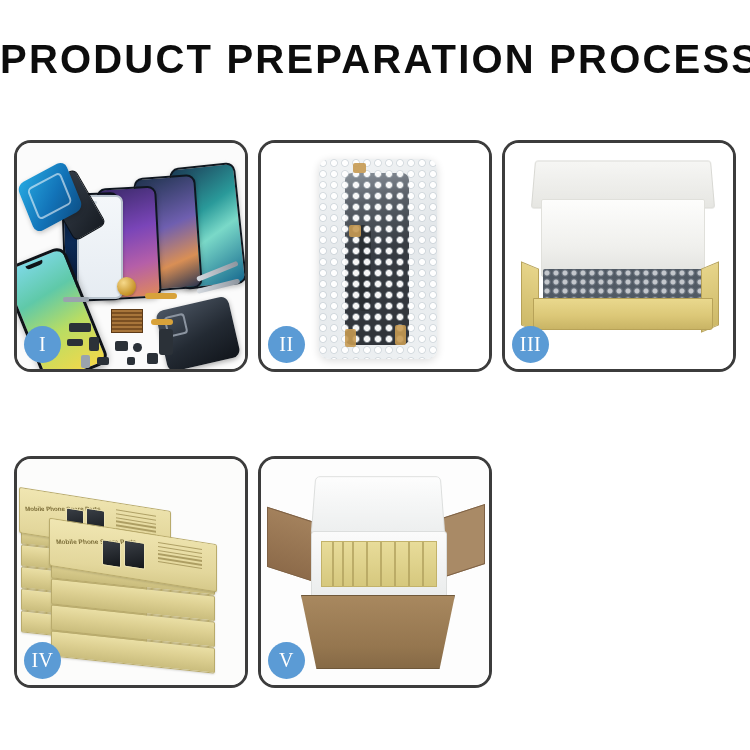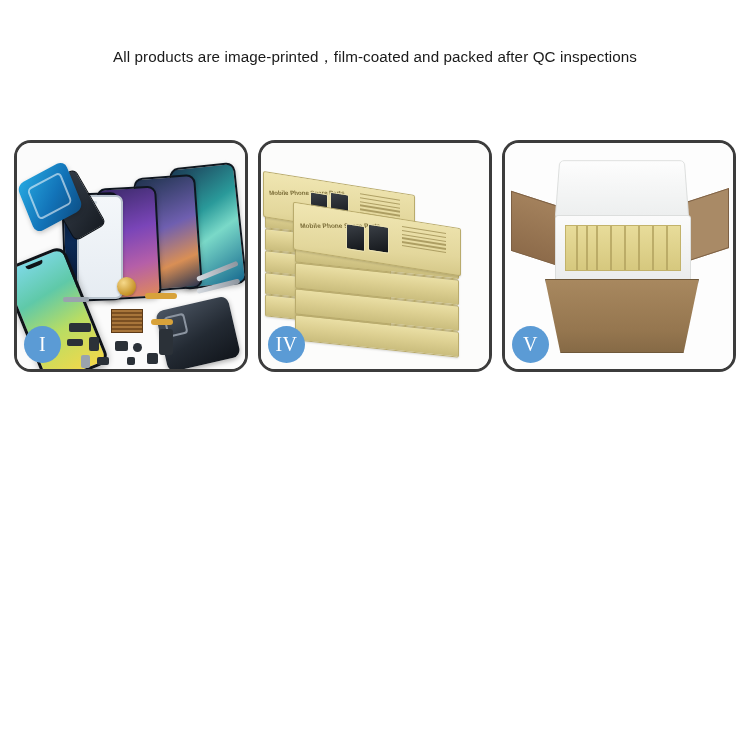--- a/index.html
+++ b/index.html
@@ -312,21 +312,21 @@
     clip-path: polygon(0 28%, 100% 0, 100% 72%, 0 100%);
   }
   .c6-tape {
     position:absolute; width:13px; height:20px; background:#9a7c55; opacity:0.85;
   }
 </style>
 </head>
 <body>
 
 <div class="header">
-  <div class="subtitle">All products are image-printed，film-coated and packed after QC inspections</div>
+  <div class="title">PRODUCT PREPARATION PROCESS</div>
 </div>
 
 <div class="grid">
 
   <div class="panel">
     <div class="panel-stage">
       <div class="p1-bg"></div>
 
       <div class="phone ph-e"></div>
       <div class="phone ph-d"></div>
@@ -358,21 +358,47 @@
       </div>
 
       <div class="tweezer">
         <i style="top:6px;  transform:rotate(-22deg);"></i>
         <i style="top:18px; transform:rotate(-14deg);"></i>
       </div>
     </div>
     <div class="badge">I</div>
   </div>
 
-
+  <div class="panel">
+    <div class="panel-stage">
+      <div class="p2-bg"></div>
+      <div class="bubblepack">
+        <div class="inner-part"></div>
+        <div class="bubbles"></div>
+        <div class="tape" style="left:34px; top:4px;  width:13px; height:10px;"></div>
+        <div class="tape" style="left:30px; top:66px; width:12px; height:12px;"></div>
+        <div class="tape" style="left:26px; top:170px; width:11px; height:18px;"></div>
+        <div class="tape" style="left:76px; top:166px; width:11px; height:20px;"></div>
+      </div>
+    </div>
+    <div class="badge">II</div>
+  </div>
+
+  <div class="panel">
+    <div class="panel-stage">
+      <div class="p3-bg"></div>
+      <div class="box3-lidback"></div>
+      <div class="box3-foam"></div>
+      <div class="box3-bubble"></div>
+      <div class="box3-left"></div>
+      <div class="box3-right"></div>
+      <div class="box3-front"></div>
+    </div>
+    <div class="badge">III</div>
+  </div>
 
   <div class="panel">
     <div class="panel-stage">
       <div class="p4-bg"></div>
       <div class="stack">
 
         <div class="kbox" style="left:2px;   top:52px;  width:124px; height:20px; transform:skewY(6deg);"></div>
         <div class="kbox" style="left:2px;   top:74px;  width:124px; height:20px; transform:skewY(6deg);"></div>
         <div class="kbox" style="left:2px;   top:96px;  width:124px; height:20px; transform:skewY(6deg);"></div>
         <div class="kbox" style="left:2px;   top:118px; width:124px; height:20px; transform:skewY(6deg);"></div>

